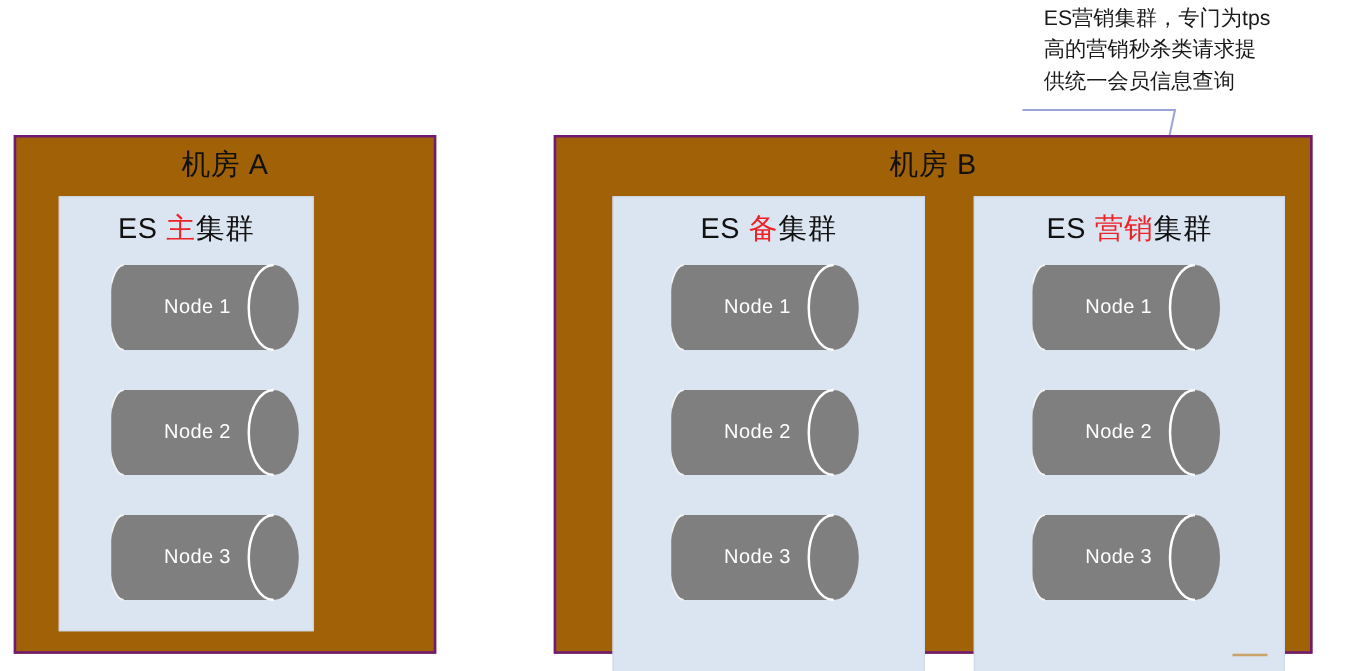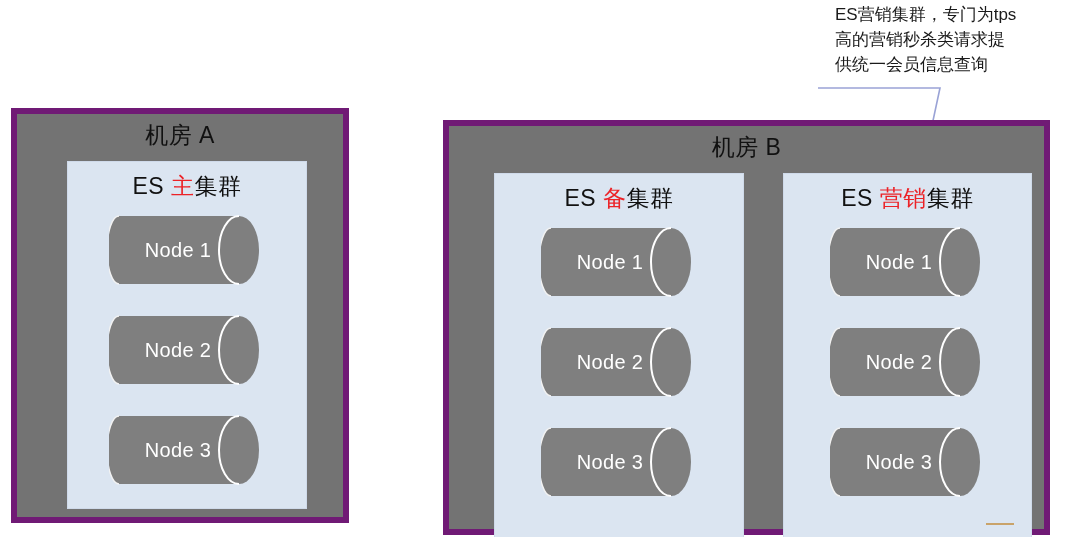--- a/index.html
+++ b/index.html
@@ -35,46 +35,46 @@
     top: 80px;
     width: 180px;
     height: 90px;
     pointer-events: none;
   }
 
   
   .room {
     position: absolute;
     box-sizing: border-box;
-    background: #737373;
-    border: 6px solid #701a75;
+    background: #a16207;
+    border: 2px solid #701a75;
     text-decoration: underline;
   }
   #room-a { left: 11px;  top: 108px; width: 338px; height: 415px; }
-  #room-b { left: 443px; top: 120px; width: 607px; height: 415px; }
+  #room-b { left: 443px; top: 108px; width: 607px; height: 415px; }
 
   .room-title {
     position: absolute;
     top: 6px;
     left: 0;
     width: 100%;
     text-align: center;
     font-size: 23px;
     color: #111111;
     letter-spacing: 0.5px;
   }
 
   
   .cluster {
     position: absolute;
     box-sizing: border-box;
     background: #dbe5f1;
     border: 1px solid #cfdaea;
   }
-  #cluster-main      { left: 50px;  top: 47px; width: 240px; height: 348px; }
+  #cluster-main      { left: 34px;  top: 47px; width: 204px; height: 348px; }
   #cluster-backup    { left: 45px;  top: 47px; width: 250px; height: 440px; }
   #cluster-marketing { left: 334px; top: 47px; width: 249px; height: 448px; }
 
   .cluster-title {
     position: absolute;
     top: 9px;
     left: 0;
     width: 100%;
     text-align: center;
     font-size: 23px;
@@ -96,21 +96,21 @@
   }
   .node .node-label {
     position: absolute;
     left: 0;
     top: 0;
     width: 138px;
     height: 76px;
     display: flex;
     align-items: center;
     justify-content: center;
-    font-size: 20px;
+    font-size: 16px;
     color: #ffffff;
     letter-spacing: 0.3px;
   }
   .n1 { top: 50px;  }
   .n2 { top: 150px; }
   .n3 { top: 250px; }
   #cluster-main      .node { left: 41px; }
   #cluster-backup    .node { left: 46px; }
   #cluster-marketing .node { left: 46px; }
 

